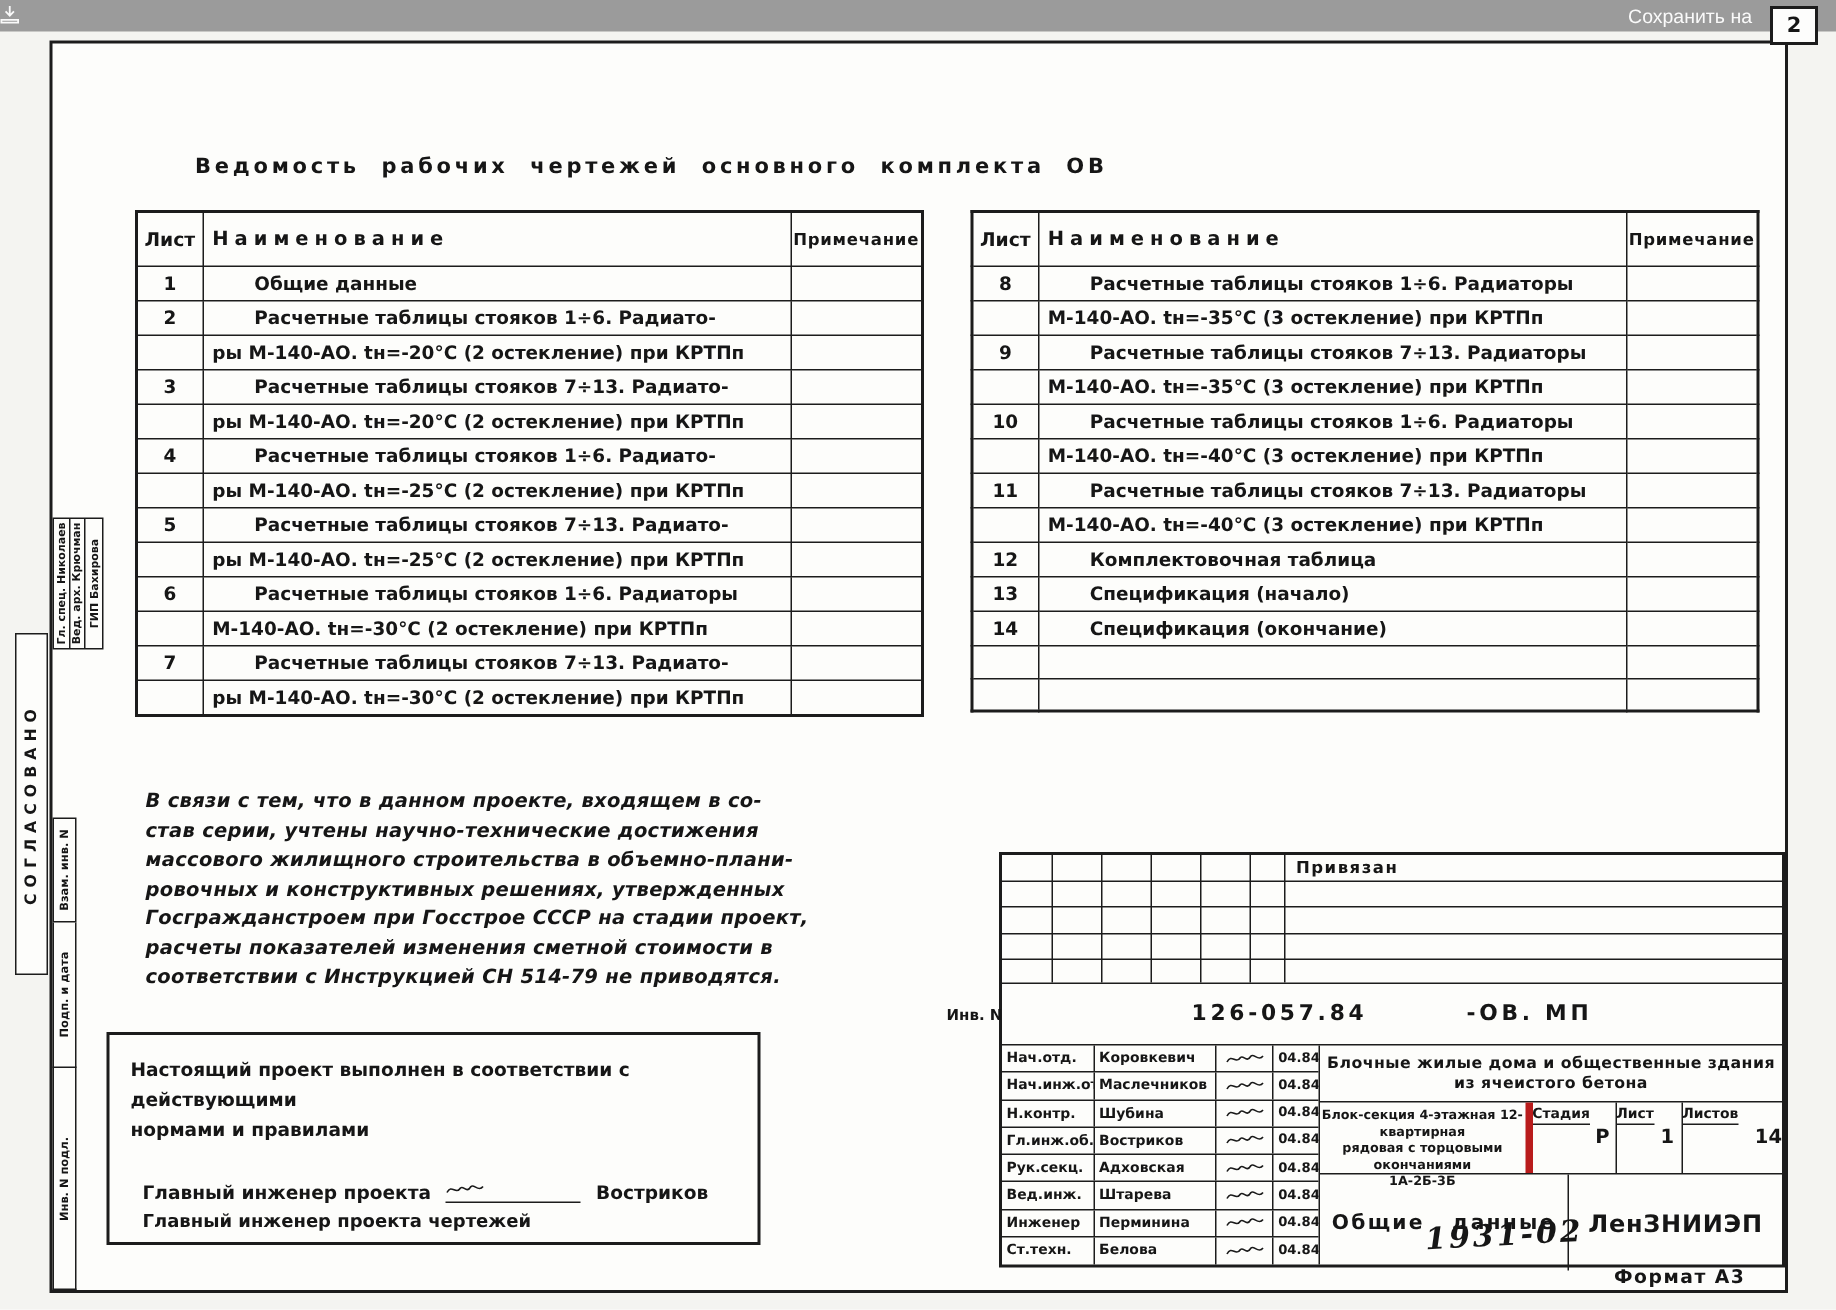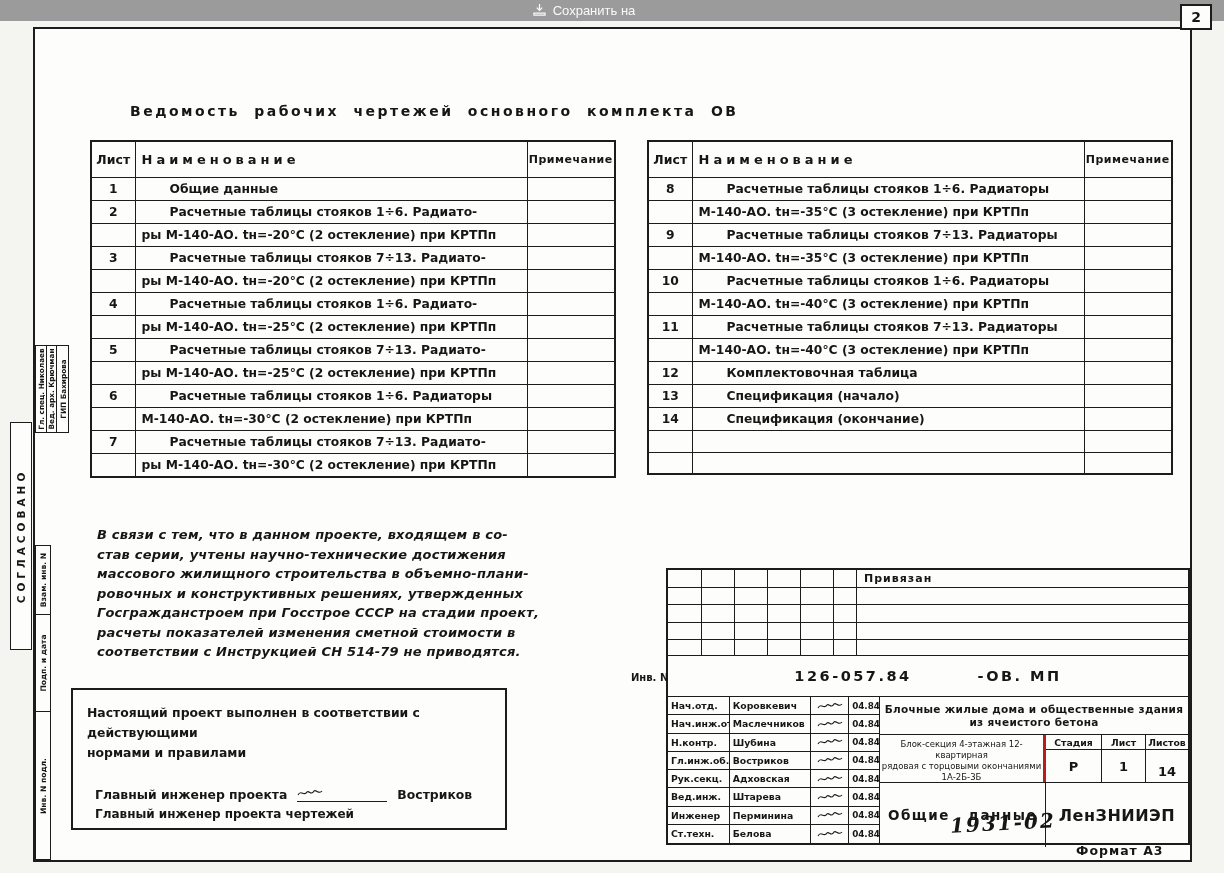--- a/index.html
+++ b/index.html
@@ -4,21 +4,21 @@
 <style>
   * { margin:0; padding:0; box-sizing:border-box; }
   html,body { width:1224px; height:873px; }
   body {
     position:relative; background:#f4f4f1; overflow:hidden;
     font-family:"DejaVu Sans", sans-serif; color:#161616;
   }
   
   .topbar {
     position:absolute; left:0; top:0; width:1224px; height:21px;
-    background:#9b9b9b; display:flex; align-items:center; justify-content:center;
+    background:#9b9b9b; display:flex; align-items:center; justify-content:space-between;
     gap:7px; padding-right:56px; color:#fafafa; font-size:13px;
     font-family:"Liberation Sans", sans-serif; z-index:5;
   }
   .corner-box {
     position:absolute; left:1180px; top:4px; width:32px; height:26px;
     background:#fdfdfc; border:2px solid #1c1c1c; z-index:6;
     display:flex; align-items:center; justify-content:center;
     font-weight:bold; font-size:14px;
   }
   
@@ -83,24 +83,24 @@
     border-right:1px solid #1c1c1c; padding-left:3px; overflow:hidden; white-space:nowrap; }
   .pc.role  { width:62px; }
   .pc.pname { width:82px; }
   .pc.psig  { width:38px; justify-content:center; padding-left:0; }
   .pc.pdate { width:30px; border-right:none; font-size:8.8px; }
   .s-right { position:absolute; left:212px; top:127px; right:0; bottom:0; }
   .s-title { height:38px; border-bottom:1px solid #1c1c1c; display:flex; align-items:center;
     justify-content:center; text-align:center; font-size:10.5px; font-weight:bold;
     line-height:12.5px; white-space:pre-line; letter-spacing:0.3px; }
   .s-mid { height:48px; border-bottom:1px solid #1c1c1c; display:flex; }
-  .s-object { width:166px; border-right:3px solid #b91c1c; text-align:center;
-    font-size:8.5px; font-weight:normal; line-height:11px; white-space:pre-line; padding-top:4px; }
+  .s-object { width:166px; border-right:5px solid #b91c1c; text-align:center;
+    font-size:8.5px; font-weight:bold; line-height:11px; white-space:pre-line; padding-top:4px; }
   .s-stage { flex:1; display:flex; }
-  .s-col { display:flex; flex-direction:column; border-right:1px solid #1c1c1c;text-align:center; }
+  .s-col { display:flex; flex-direction:row; border-right:1px solid #1c1c1c;text-align:center; }
   .s-col:last-child { border-right:none;gap:11px; }
   .s-col .sh { height:15px; border-bottom:1px solid #1c1c1c; font-size:9.3px; font-weight:bold;
     display:flex; align-items:center; justify-content:center; }
   .s-col .sv { flex:1; display:flex; align-items:center; justify-content:center;
     font-size:13px; font-weight:bold; }
   .s-col.w1 { width:56px; } .s-col.w2 { width:44px; } .s-col.w3 { flex:1; }
   .s-bottom { height:64px; display:flex; }
   .s-sheet-title { width:166px; border-right:1px solid #1c1c1c; display:flex; align-items:center;
     justify-content:center; font-size:13.5px; font-weight:bold; letter-spacing:1.5px; word-spacing:12px; }
   .s-org { flex:1; display:flex; align-items:center; justify-content:center;

